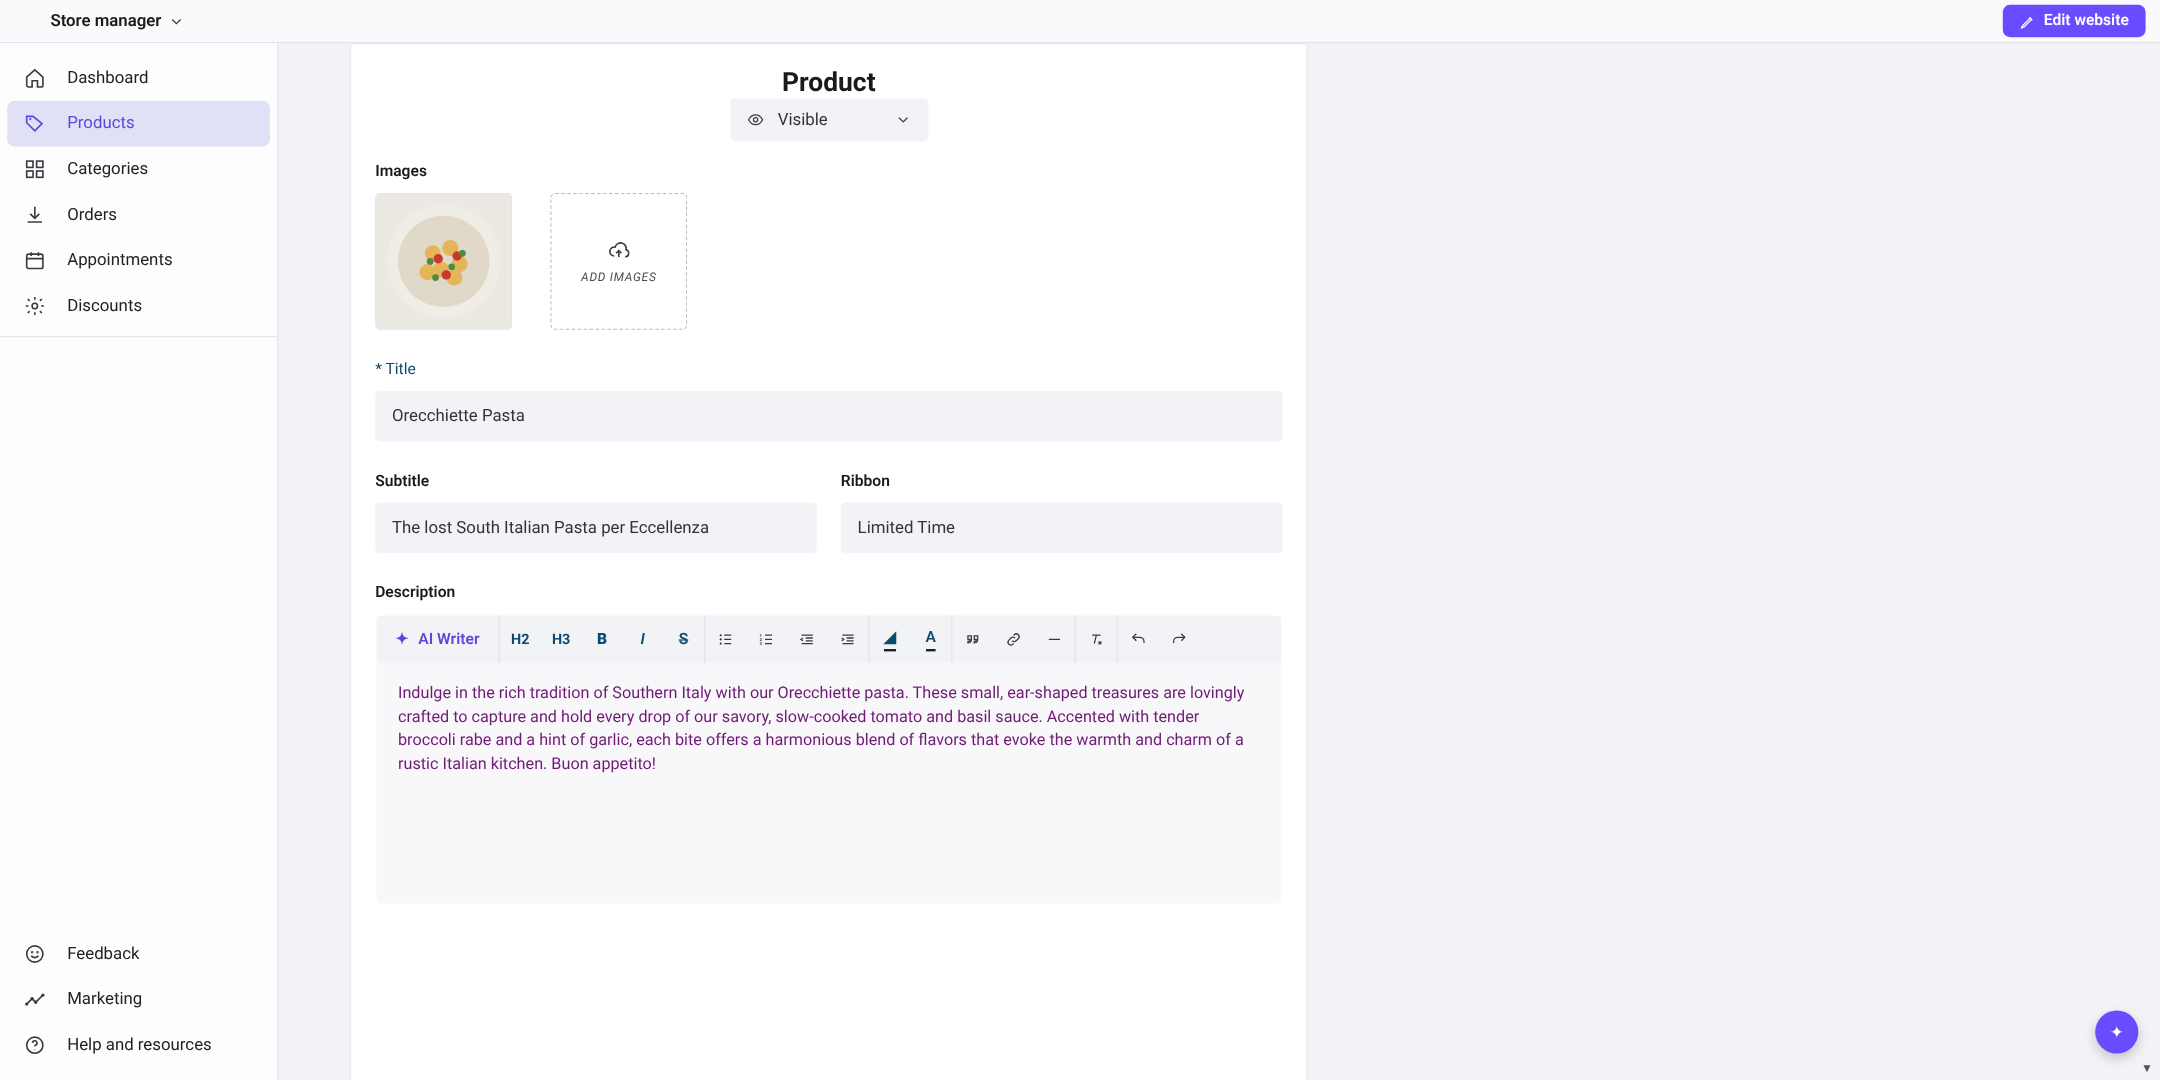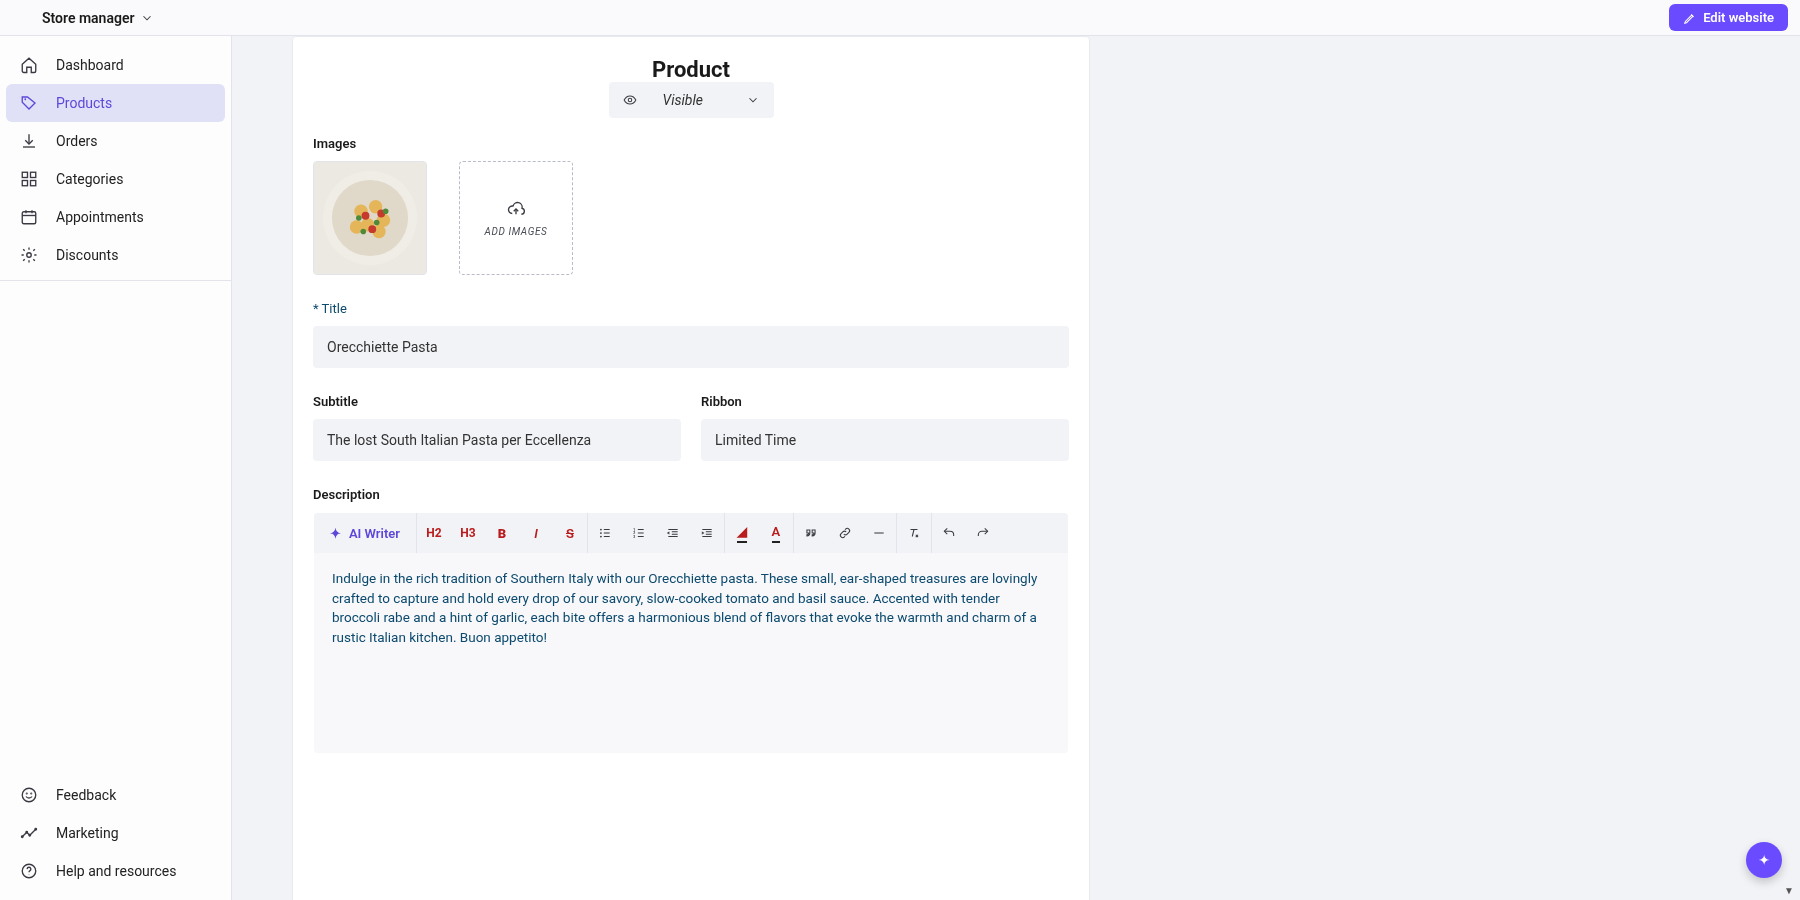--- a/index.html
+++ b/index.html
@@ -21,41 +21,41 @@
 .sb-divider { height:1px; background:#e3e4eb; margin:6px 0; }
 .sb-bottom { padding-bottom:10px; }
 
 
 .main { flex:1; display:flex; justify-content:flex-start; padding:0 0 0 60px; overflow:auto; }
 .card-wrap { width:798px; position:relative; }
 .card { background:#fff; border:1px solid #e9eaef; border-radius:4px; padding:20px 20px 260px 20px; margin-top:0; }
 .card-header { display:flex; align-items:center; justify-content:space-between; margin-bottom:18px;flex-direction:column; }
 .card-title { font-size:22px; font-weight:700; }
 .vis-pill { display:flex; align-items:center; gap:10px; background:#f2f3f7; border-radius:4px; padding:10px 14px; width:165px; justify-content:space-between; cursor:pointer; font-size:14px; color:#333; }
-.vis-left { display:flex; align-items:center; gap:26px;font-style:italic; }
+.vis-left { display:flex; align-items:center; gap:12px; }
 
 .label { font-weight:600; font-size:13px; margin-bottom:10px; display:block; }
 .section { margin-bottom:26px; }
 
 .img-row { display:flex; gap:32px;font-style:italic; }
 .thumb { width:114px; height:114px; border:1px solid #e3e4eb; border-radius:4px; overflow:hidden; position:relative; background:#eee; }
 .add-tile { width:114px; height:114px; border:1px dashed #b9bcc8; border-radius:4px; display:flex; flex-direction:column; align-items:center; justify-content:center; gap:8px; color:#4a4c56; font-size:10px; letter-spacing:.6px; cursor:pointer; }
 
 .req { color:#0c4a6e; font-weight:400; }
 .field { background:#f2f3f7; border:none; border-radius:4px; padding:13px 14px; font-size:14px; color:#333; width:100%; outline:none; }
 .row2 { display:flex; gap:20px; }
 .col { flex:1; }
 
 .editor { border:1px solid transparent; }
 .toolbar { display:flex; align-items:stretch; background:#f2f3f7; border-radius:4px 4px 0 0; height:40px; }
 .tb-group { display:flex; align-items:center; border-right:1px solid #e3e4eb; }
-.tb-btn { width:34px; height:40px; display:flex; align-items:center; justify-content:center; color:#b91c1c; cursor:pointer; font-size:13px; font-weight:600; }
+.tb-btn { width:34px; height:40px; display:flex; align-items:center; justify-content:center; color:#0c4a6e; cursor:pointer; font-size:13px; font-weight:600; }
 .tb-ai { display:flex; align-items:center; gap:8px; padding:0 16px; color:#5d47d9; font-weight:600; font-size:13px; cursor:pointer; }
 .tb-ai .spark { font-size:13px; }
-.txt-area { background:#f8f8fb; min-height:200px; padding:16px 18px; font-size:13.5px; line-height:1.45; color:#0c4a6e; border-radius:0 0 4px 4px; }
+.txt-area { background:#f8f8fb; min-height:200px; padding:16px 18px; font-size:13.5px; line-height:1.45; color:#701a75; border-radius:0 0 4px 4px; }
 .h2b { font-size:12px; font-weight:700; }
 
 
 .fab { position:fixed; right:18px; bottom:22px; width:36px; height:36px; border-radius:50%; background:#6a4bff; display:flex; align-items:center; justify-content:center; color:#fff; cursor:pointer; box-shadow:0 4px 10px rgba(0,0,0,.2); }
 .caret { position:fixed; right:6px; bottom:4px; color:#555; font-size:10px; }
 
 .ico { width:18px; height:18px; stroke:#3a3b42; stroke-width:1.8; fill:none; }
 .ico-sm { width:14px; height:14px; stroke:#3a3b42; stroke-width:1.8; fill:none; }
 .under { border-bottom:2.5px solid #222; padding-bottom:2px; }
 
@@ -99,34 +99,34 @@
         </div>
         <div class="sb-item active">
           <svg class="ico" viewBox="0 0 24 24">
               <path d="M20 12l-8 8-9-9V4h7l10 8z"></path>
               <circle cx="7" cy="7" r="1.2" fill="#5d47d9" stroke="none"></circle>
             </svg>
           <span>Products</span>
         </div>
         <div class="sb-item">
           <svg class="ico" viewBox="0 0 24 24">
-              <path d="M12 3v12"></path>
-              <polyline points="7 11 12 16 17 11"></polyline>
-              <path d="M4 20h16"></path>
-            </svg>
-          <span>Orders</span>
-        </div>
-        <div class="sb-item">
-          <svg class="ico" viewBox="0 0 24 24">
               <rect x="3" y="3" width="7" height="7"></rect>
               <rect x="14" y="3" width="7" height="7"></rect>
               <rect x="3" y="14" width="7" height="7"></rect>
               <rect x="14" y="14" width="7" height="7"></rect>
             </svg>
           <span>Categories</span>
+        </div>
+        <div class="sb-item">
+          <svg class="ico" viewBox="0 0 24 24">
+              <path d="M12 3v12"></path>
+              <polyline points="7 11 12 16 17 11"></polyline>
+              <path d="M4 20h16"></path>
+            </svg>
+          <span>Orders</span>
         </div>
         <div class="sb-item">
           <svg class="ico" viewBox="0 0 24 24">
               <rect x="3" y="5" width="18" height="16" rx="2"></rect>
               <path d="M3 10h18"></path>
               <path d="M8 3v4M16 3v4"></path>
             </svg>
           <span>Appointments</span>
         </div>
         <div class="sb-item">

